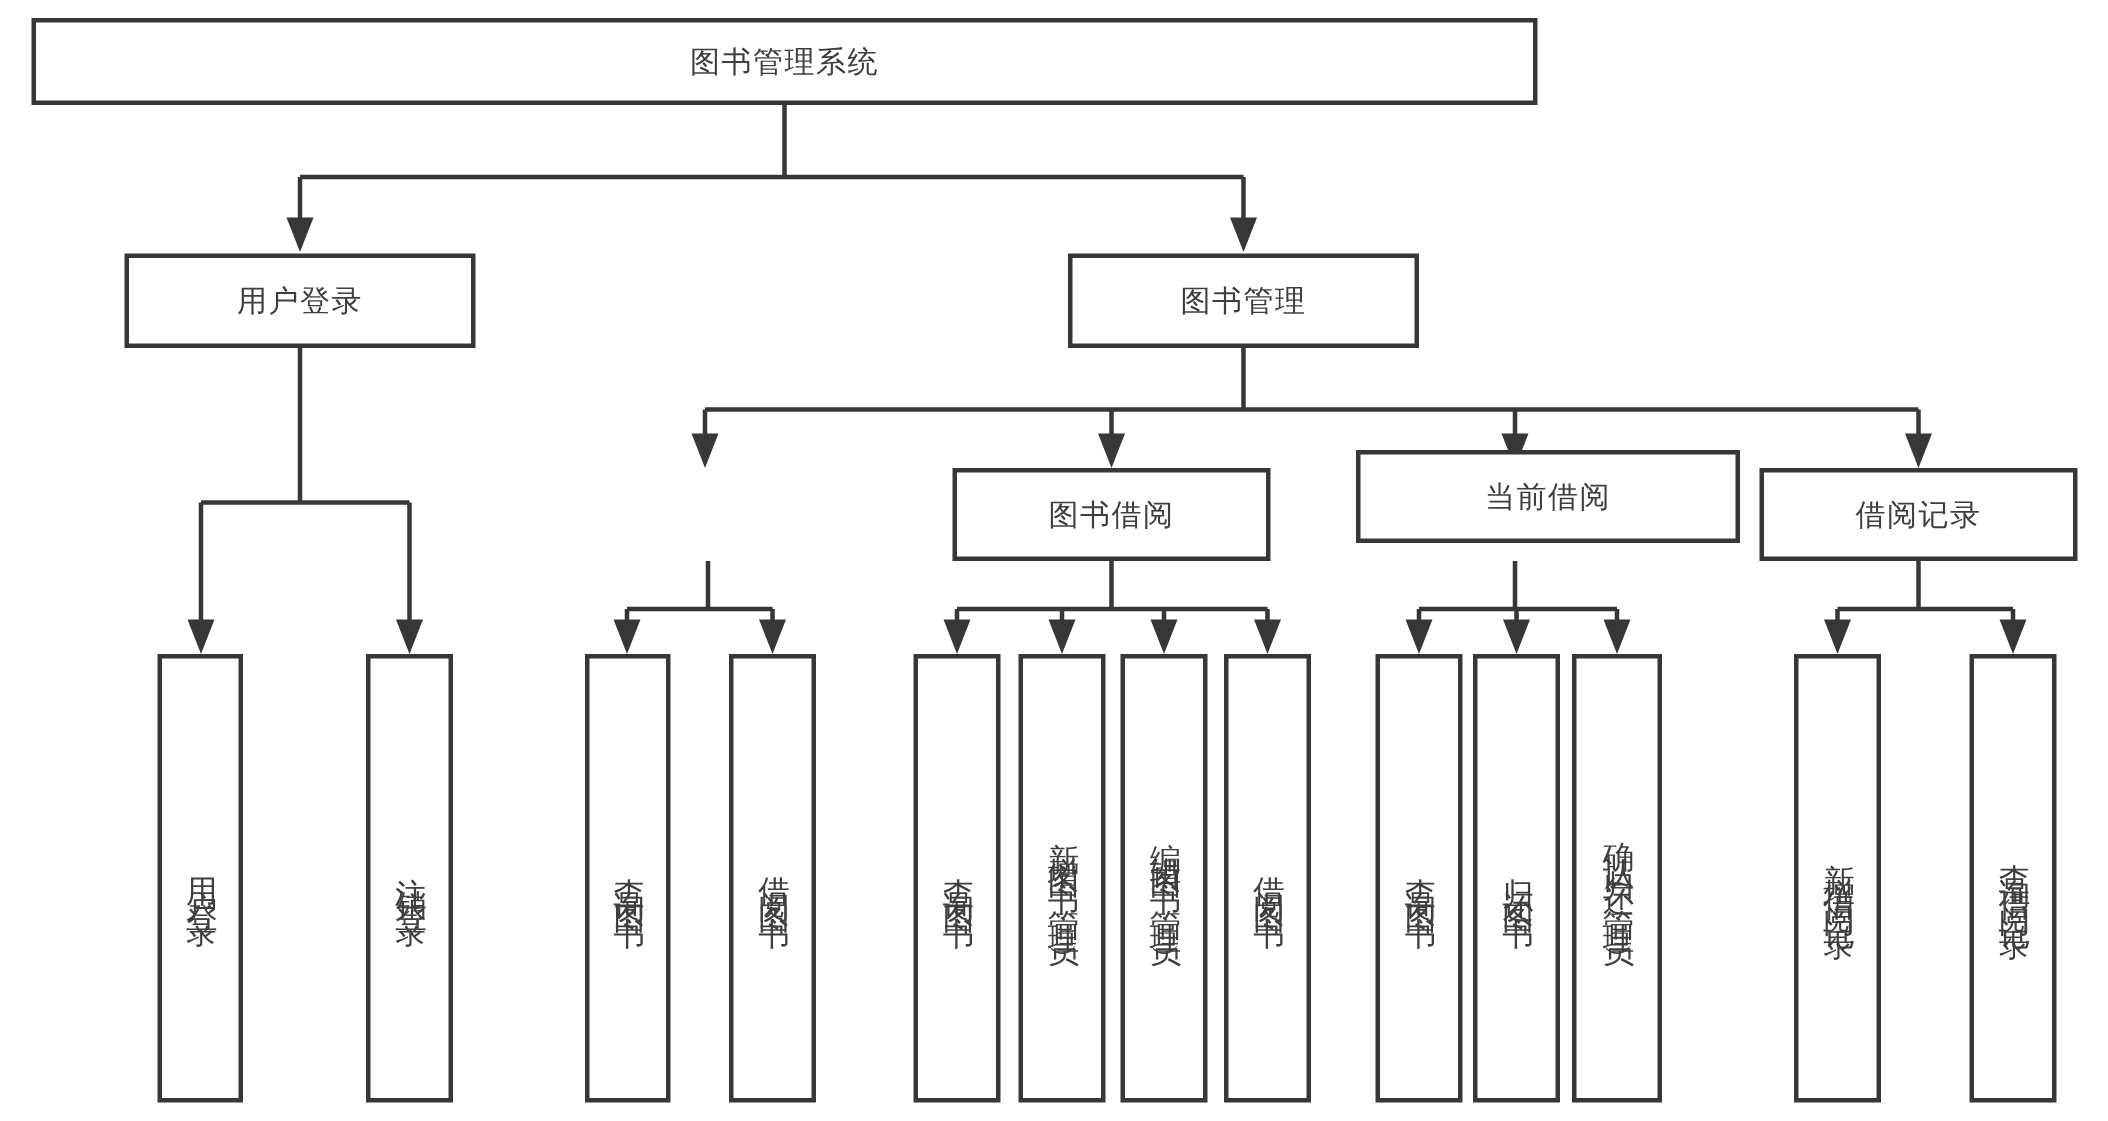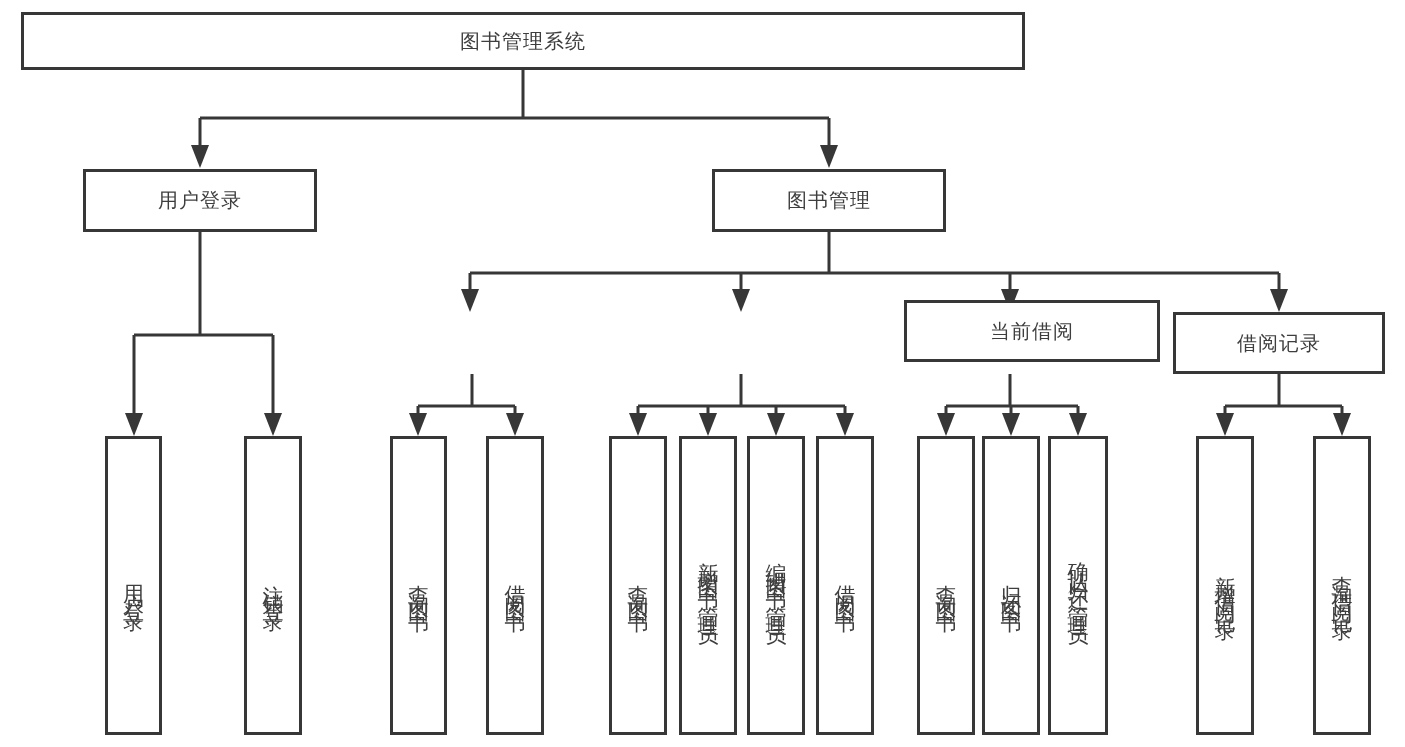--- a/index.html
+++ b/index.html
@@ -86,20 +86,23 @@
     <span>图书管理系统</span>
   </div>
 
   <div class="box hbox" style="left:83px;top:169px;width:234px;height:63px">
     <span>用户登录</span>
   </div>
   <div class="box hbox" style="left:712px;top:169px;width:234px;height:63px">
     <span>图书管理</span>
   </div>
 
+  <div class="box hbox" style="left:635px;top:312px;width:212px;height:62px">
+    <span>图书借阅</span>
+  </div>
   <div class="box hbox" style="left:904px;top:300px;width:256px;height:62px">
     <span>当前借阅</span>
   </div>
   <div class="box hbox" style="left:1173px;top:312px;width:212px;height:62px">
     <span>借阅记录</span>
   </div>
 
   <div class="box vbox" style="left:105px;top:436px;width:57px;height:299px">
     <span class="vtext">用户登录</span>
   </div>

